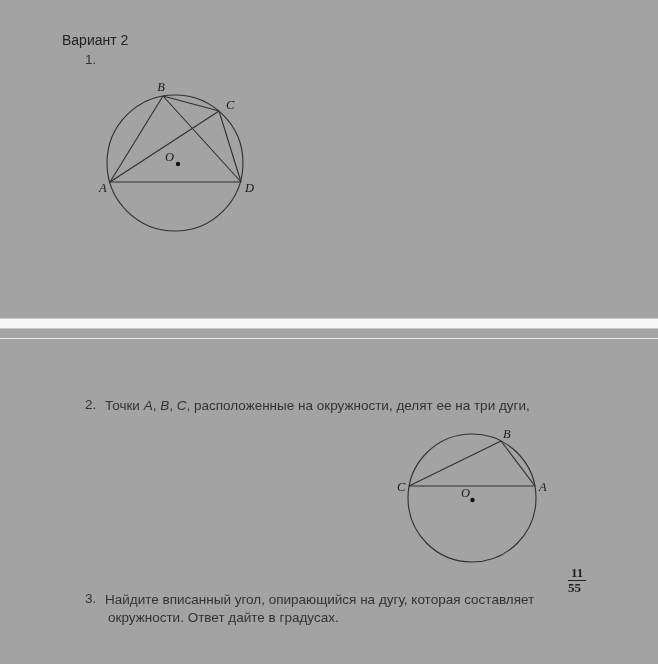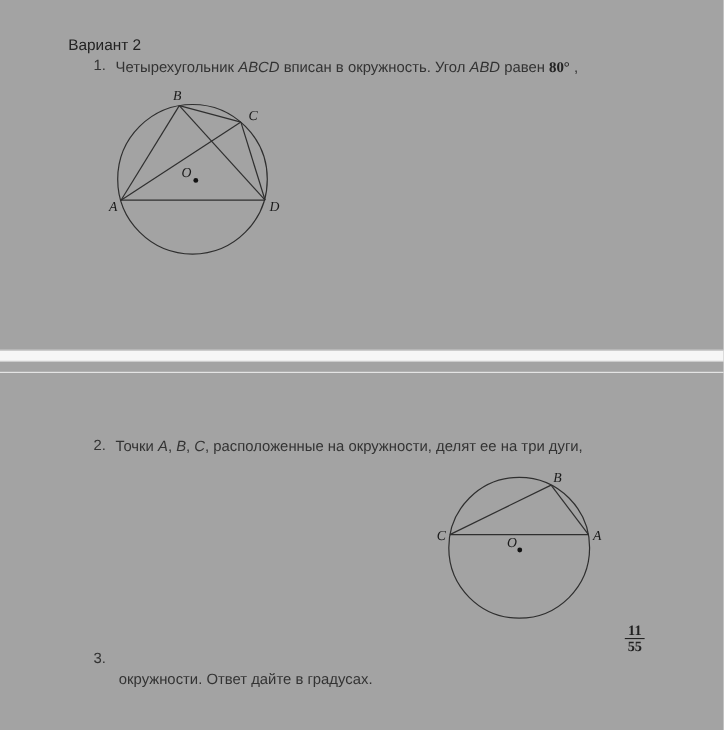--- a/index.html
+++ b/index.html
@@ -11,38 +11,37 @@
   .title{font-size:14px;color:#222;}
   .pnum{font-size:13.5px;color:#333;}
   .plines{font-size:13.5px;line-height:18px;color:#333;}
   .pline{white-space:nowrap;}
   .it{font-style:italic;}
   .math{font-family:"Liberation Serif", serif;font-weight:600;font-size:13.5px;color:#222;}
   .divider{left:0;width:658px;top:318px;height:9px;background:#f6f6f6;
            border-top:1px solid #c8c8c8;border-bottom:1px solid #c8c8c8;}
   .divider2{left:0;width:658px;top:338px;height:1px;background:#ebebeb;}
   .frac{font-family:"Liberation Serif", serif;font-weight:600;font-size:13px;
-        color:#222;text-align:center;line-height:14px;}
+        color:#222;line-height:14px;}
   .frac .num{display:block;border-bottom:1px solid #222;padding:0 3px;}
   .frac .den{display:block;}
   svg .geo{stroke:#2f2f2f;stroke-width:1.1;fill:none;}
   svg .dot{fill:#111;stroke:none;}
   svg .dlabel{font-family:"Liberation Serif", serif;font-style:italic;
               font-size:12.5px;fill:#1a1a1a;}
 </style>
 </head>
 <body>
 
 <div class="page">
 
   <div class="abs title" style="left:62px;top:32px;">Вариант 2</div>
 
   <div class="abs pnum" style="left:85px;top:52px;">1.</div>
   <div class="abs plines" style="left:105px;top:52px;">
-    <div class="pline"><span>Четырехугольник </span><span class="it">ABCD</span><span> вписан в окружность. Угол </span><span class="it">ABD</span><span> равен </span><span class="math">80°</span><span> ,</span></div>
   </div>
 
   <svg class="abs" style="left:95px;top:80px;" width="165" height="162" viewBox="0 0 165 162">
     <circle class="geo" cx="80" cy="83" r="68"></circle>
     <line class="geo" x1="15" y1="102" x2="68" y2="16"></line>
     <line class="geo" x1="68" y1="16" x2="124" y2="31"></line>
     <line class="geo" x1="124" y1="31" x2="146" y2="102"></line>
     <line class="geo" x1="146" y1="102" x2="15" y2="102"></line>
     <line class="geo" x1="15" y1="102" x2="124" y2="31"></line>
     <line class="geo" x1="68" y1="16" x2="146" y2="102"></line>
@@ -69,20 +68,23 @@
     <line class="geo" x1="14" y1="58" x2="140" y2="58"></line>
     <circle class="dot" cx="77.5" cy="72" r="2.2"></circle>
     <text class="dlabel" x="108" y="10">B</text>
     <text class="dlabel" x="2" y="63">C</text>
     <text class="dlabel" x="144" y="63">A</text>
     <text class="dlabel" x="66" y="69">O</text>
   </svg>
 
 
   <div class="abs pnum" style="left:85px;top:591px;">3.</div>
+  <div class="abs plines" style="left:105px;top:591px;">
+    <div class="pline"><span>Найдите вписанный угол, опирающийся на дугу, которая составляет</span></div>
+  </div>
   <div class="abs frac" style="left:568px;top:566px;">
     <span class="num">11</span>
     <span class="den">55</span>
   </div>
   <div class="abs plines" style="left:108px;top:609px;">
     <div class="pline"><span>окружности. Ответ дайте в градусах.</span></div>
   </div>
 
 </div>
 

